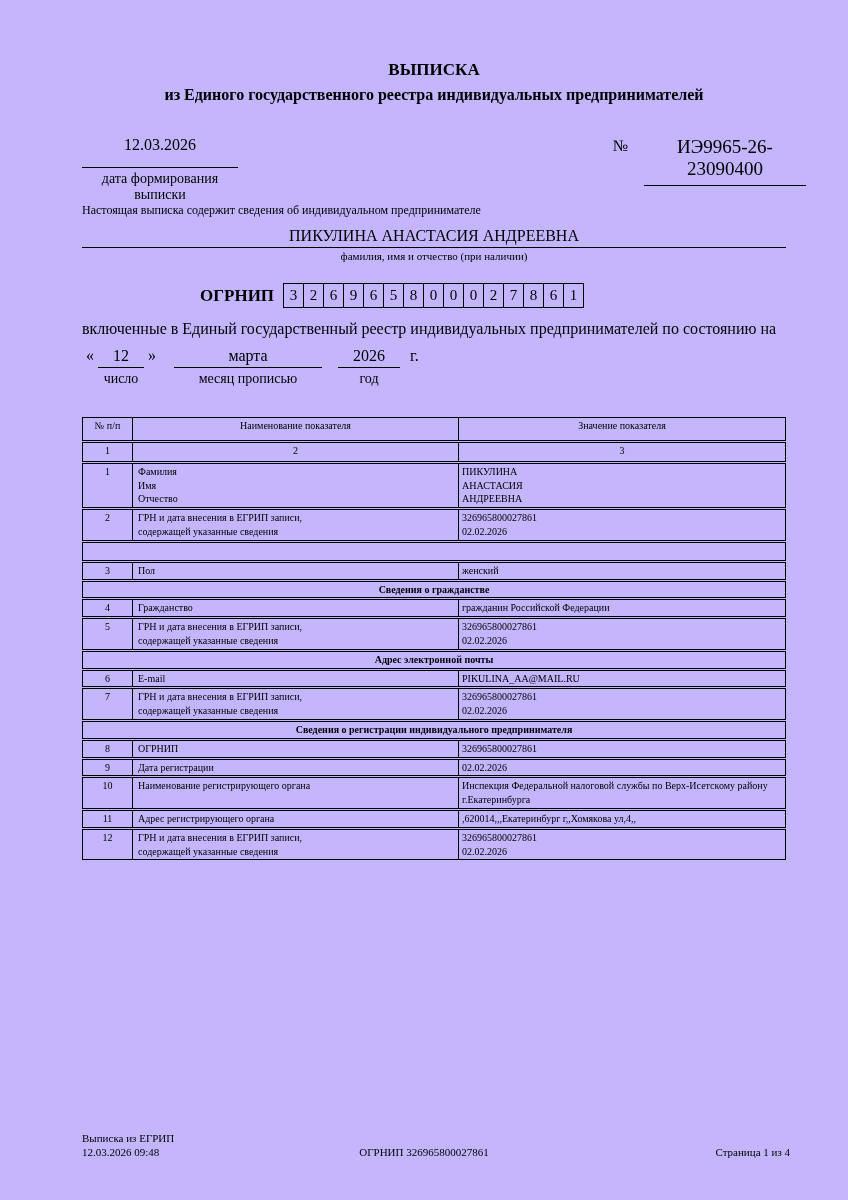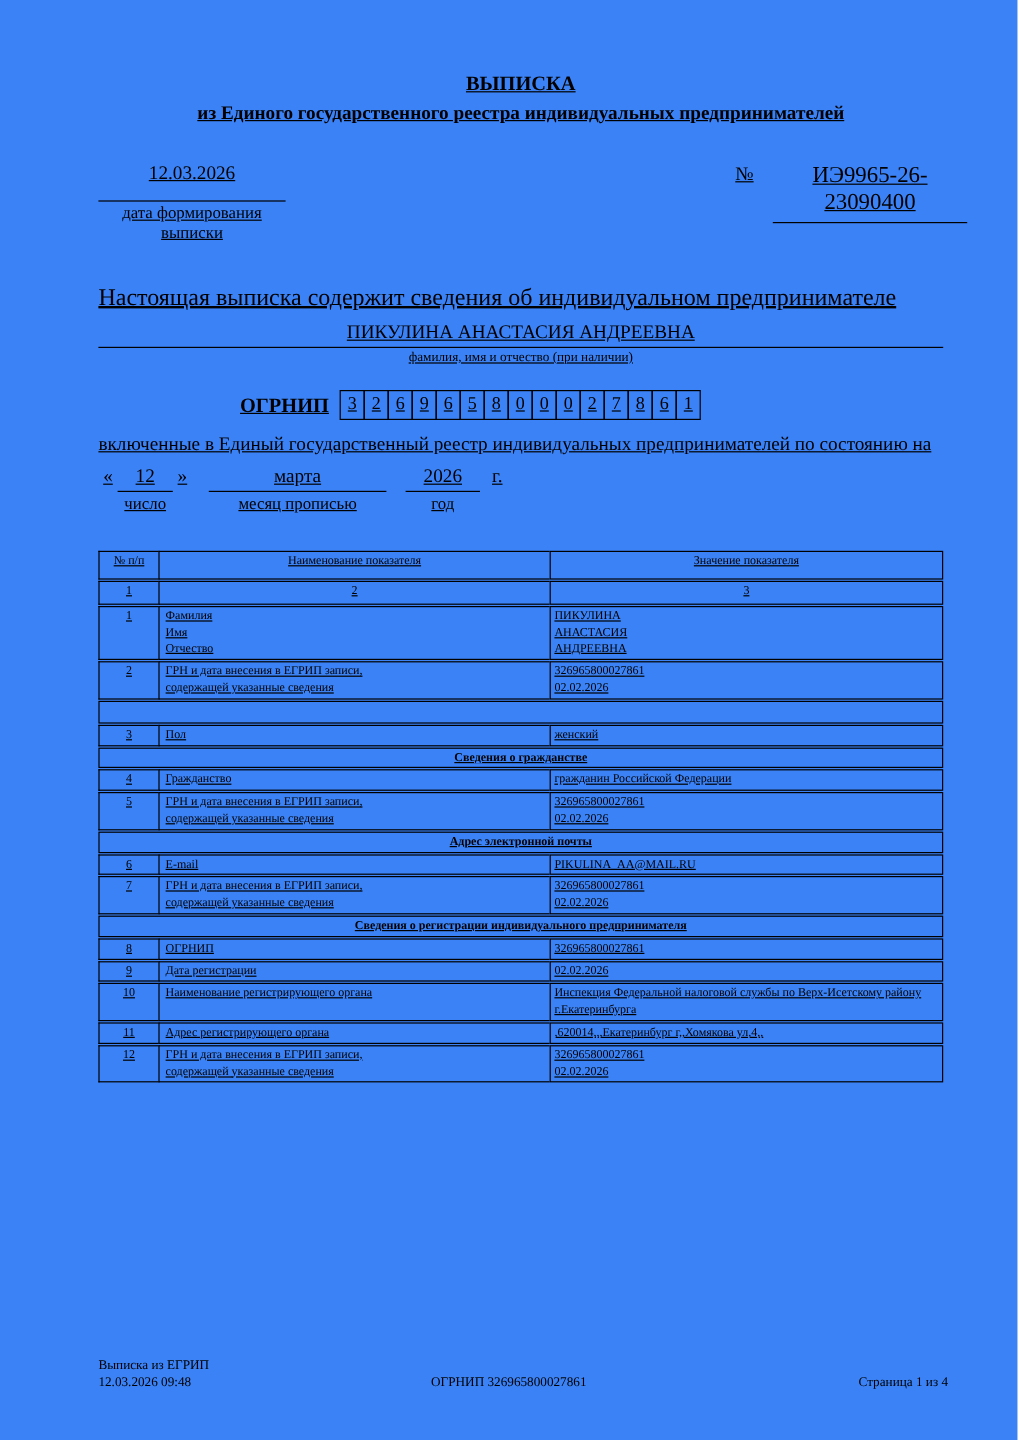--- a/index.html
+++ b/index.html
@@ -1,35 +1,35 @@
 <!DOCTYPE html>
 <html><head>
 <meta charset="utf-8">
 <style>
   * { margin:0; padding:0; box-sizing:border-box; }
   html,body { background:#ffffff; }
   body {
     width:848px; height:1200px; position:relative;
     font-family:"Liberation Serif", serif; color:#000;
   }
-  .page { position:absolute; inset:0; background:#3b82f6; overflow:hidden;text-decoration:underline; }
+  .page { position:absolute; inset:0; background:#c4b5fd; overflow:hidden; }
   .content { margin:0 62px 0 82px; width:704px; }
 
   .title { margin-top:60px; text-align:center; font-weight:bold; font-size:17px; }
   .subtitle { margin-top:6px; text-align:center; font-weight:bold; font-size:16px; }
 
   .header-row { display:flex; justify-content:space-between; margin-top:32px; }
   .date-block { width:156px; text-align:center; font-size:16px; }
   .date-value { padding-bottom:13px; border-bottom:1px solid #000; }
   .small-cap { font-size:14px; margin-top:3px; }
   .num-block { display:flex; margin-right:-20px; align-items:flex-start; }
   .num-sign { font-size:16px; margin-right:16px; padding-top:1px; }
   .num-value { width:162px; text-align:center; font-size:19px; line-height:1.15; border-bottom:1px solid #000; padding-bottom:5px; }
 
-  .intro { margin-top:34px; font-size:20px; }
+  .intro { font-size:12px; }
   .name-line { margin-top:9px; text-align:center; font-size:16px; border-bottom:1px solid #000; padding-bottom:2px; }
   .name-caption { text-align:center; font-size:11px; margin-top:2px; }
 
   .ogrnip-row { margin-top:21px; display:flex; align-items:center; padding-left:118px; }
   .ogrnip-label { font-weight:bold; font-size:17px; margin-right:9px; }
   .digits { display:flex; }
   .digit {
     width:21px; height:25px; border:1px solid #000; margin-left:-1px;
     display:flex; align-items:center; justify-content:center; font-size:15px;
   }

